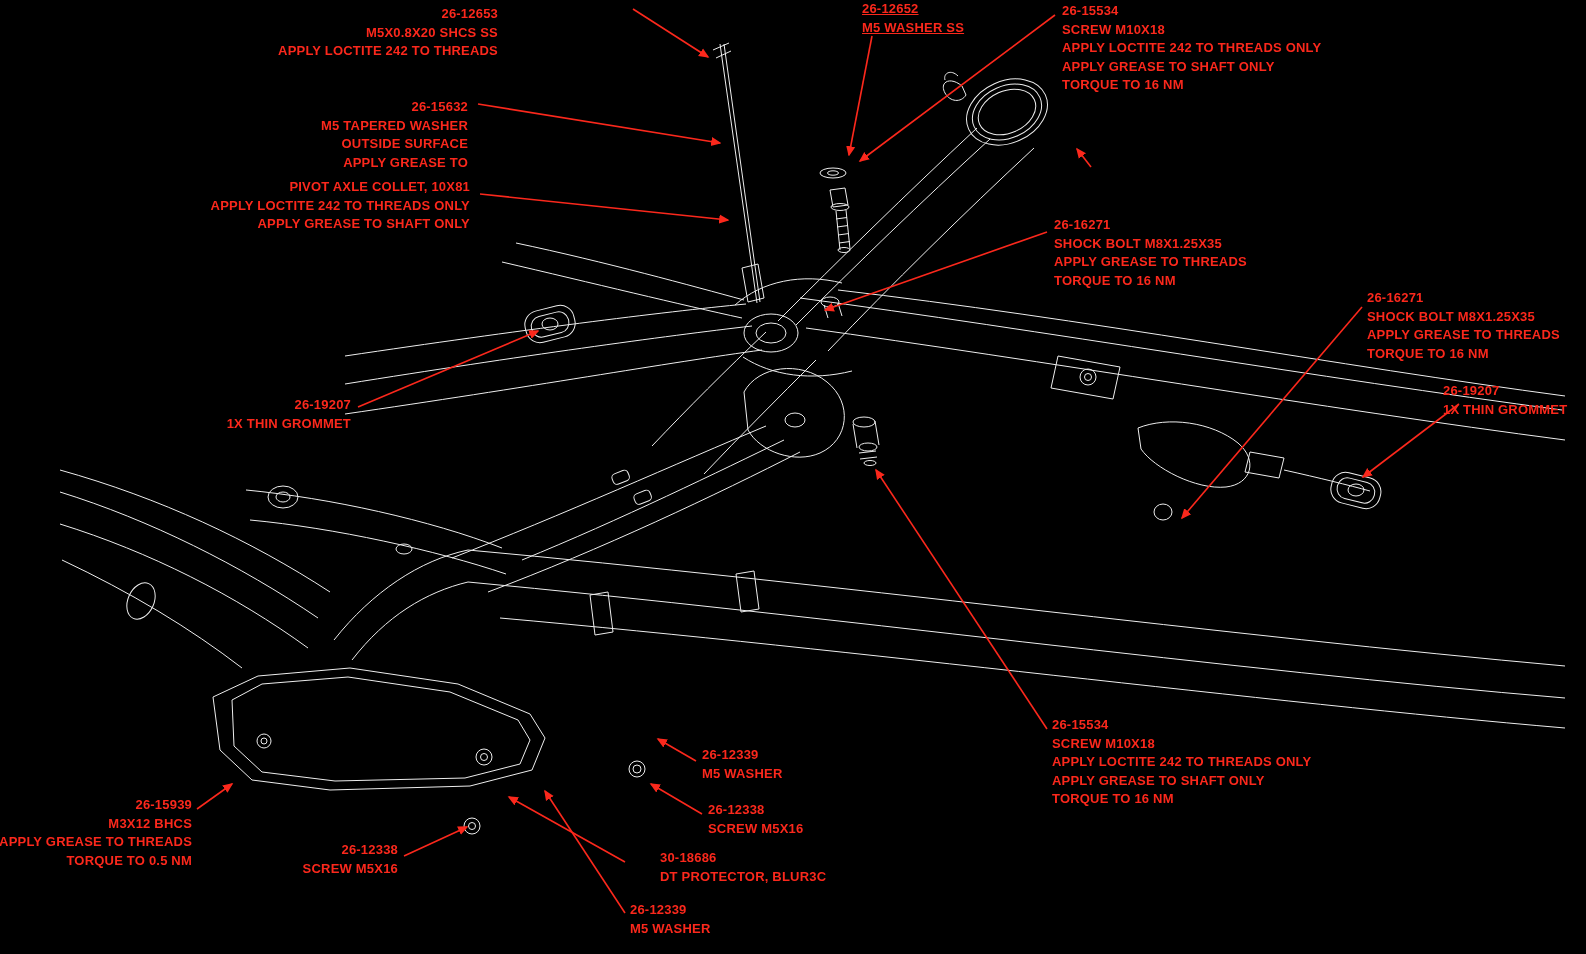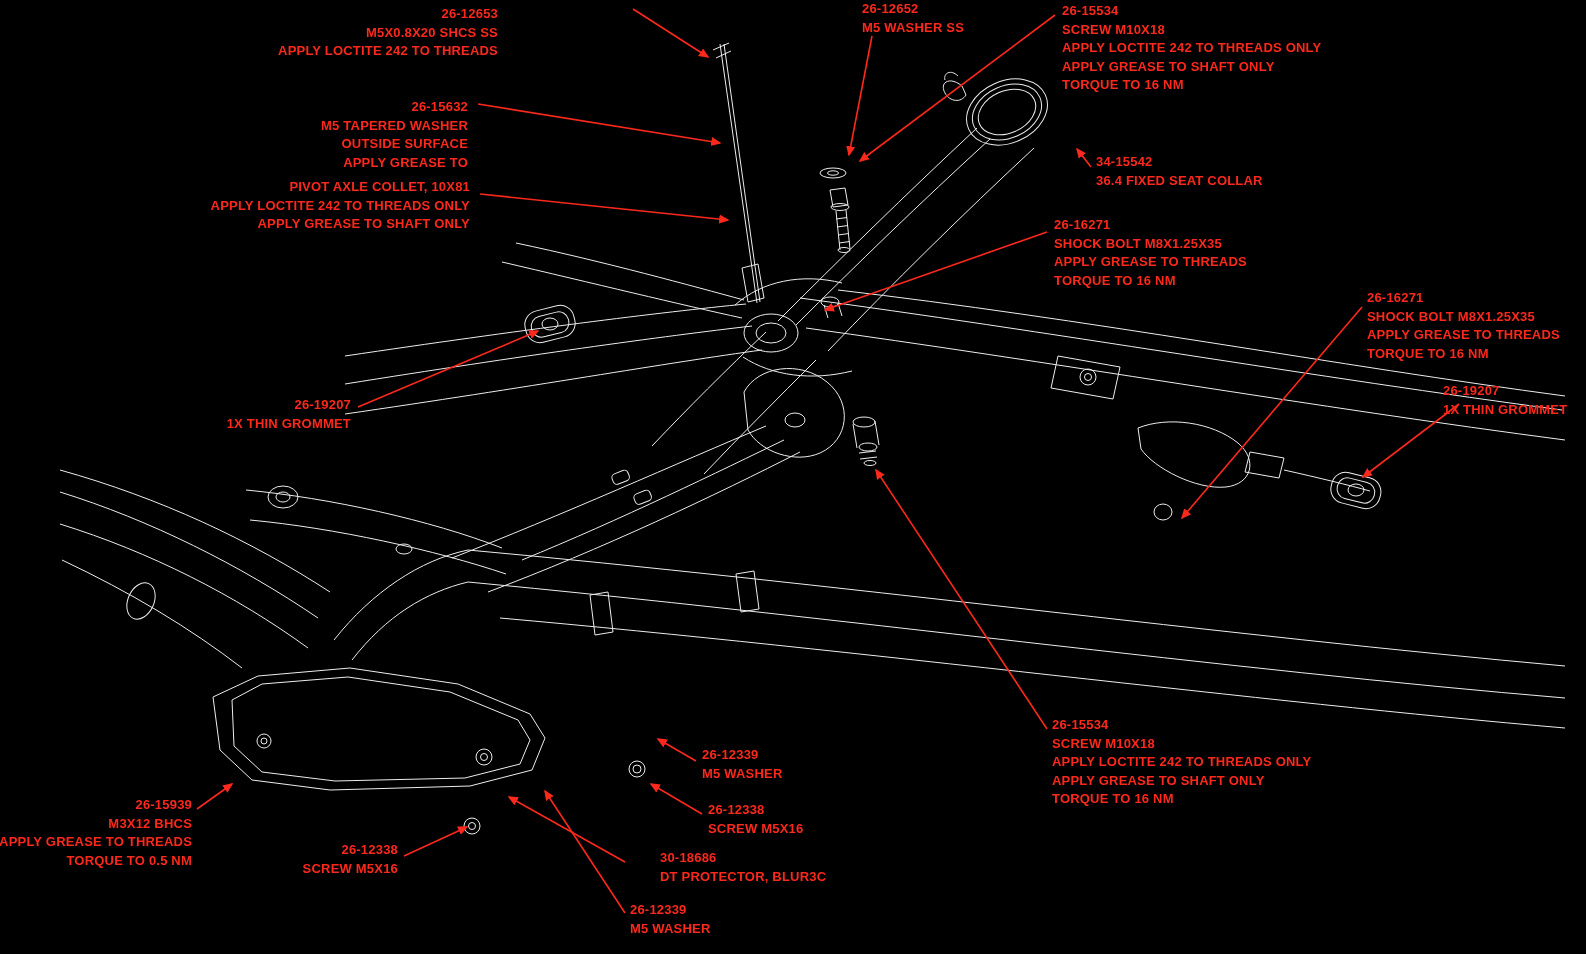--- a/index.html
+++ b/index.html
@@ -210,37 +210,33 @@
     <div>OUTSIDE SURFACE</div>
     <div>APPLY GREASE TO</div>
   </div>
 
   <div class="label align-right" style="left:90px;top:178px;width:380px;">
     <div>PIVOT AXLE COLLET, 10X81</div>
     <div>APPLY LOCTITE 242 TO THREADS ONLY</div>
     <div>APPLY GREASE TO SHAFT ONLY</div>
   </div>
 
-  <div class="label" style="left:862px;top:0px;">
+  <div class="label" style="left:862px;top:0px;text-decoration:underline;">
     <div>26-12652</div>
     <div>M5 WASHER SS</div>
   </div>
 
   <div class="label" style="left:1062px;top:2px;">
     <div>26-15534</div>
     <div>SCREW M10X18</div>
     <div>APPLY LOCTITE 242 TO THREADS ONLY</div>
     <div>APPLY GREASE TO SHAFT ONLY</div>
     <div>TORQUE TO 16 NM</div>
   </div>
 
-  <div class="label" style="left:1096px;top:153px;">
-    <div>34-15542</div>
-    <div>36.4 FIXED SEAT COLLAR</div>
-  </div>
 
   <div class="label" style="left:1054px;top:216px;">
     <div>26-16271</div>
     <div>SHOCK BOLT M8X1.25X35</div>
     <div>APPLY GREASE TO THREADS</div>
     <div>TORQUE TO 16 NM</div>
   </div>
 
   <div class="label" style="left:1367px;top:289px;">
     <div>26-16271</div>

